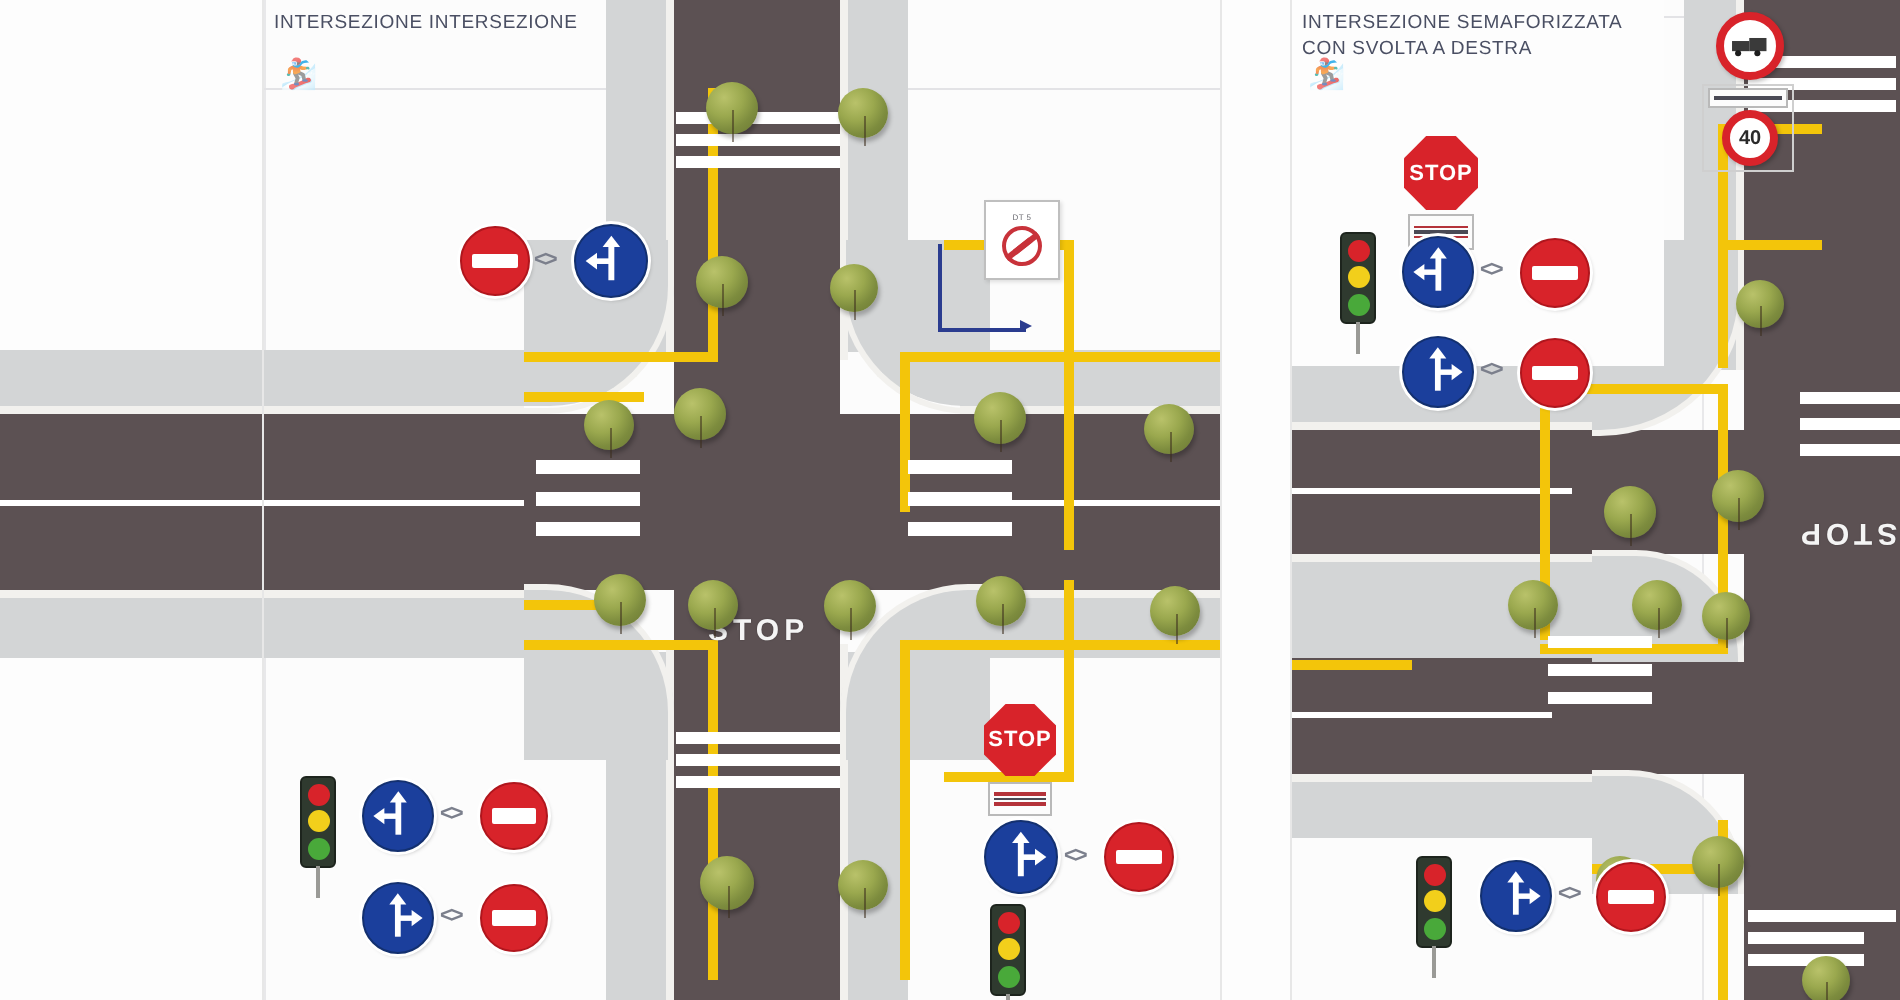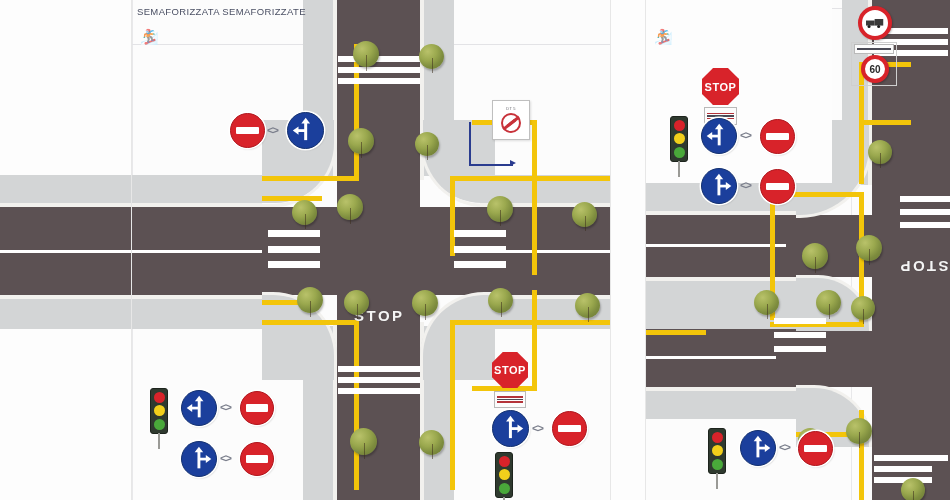--- a/index.html
+++ b/index.html
@@ -281,21 +281,21 @@
     <div class="tree" style="left:440px;top:202px;width:25px;height:25px;"></div>
     <div class="tree" style="left:165px;top:287px;width:26px;height:26px;"></div>
     <div class="tree" style="left:212px;top:290px;width:25px;height:25px;"></div>
     <div class="tree" style="left:280px;top:290px;width:26px;height:26px;"></div>
     <div class="tree" style="left:356px;top:288px;width:25px;height:25px;"></div>
     <div class="tree" style="left:443px;top:293px;width:25px;height:25px;"></div>
     <div class="tree" style="left:218px;top:428px;width:27px;height:27px;"></div>
     <div class="tree" style="left:287px;top:430px;width:25px;height:25px;"></div>
 
     <div class="title" style="left:5px;top:6px;">
-      <span>SEMAFORIZZATA SEMAFORIZZATE</span>
+      <span>INTERSEZIONE INTERSEZIONE</span>
     </div>
     <div class="bikeglyph" style="left:8px;top:28px;">🏂</div>
 
     <div class="sign s-noentry" style="left:98px;top:113px;width:35px;height:35px;">
         <i></i>
       </div>
     <div class="dblarrow" style="left:135px;top:124px;">&lt;&gt;</div>
     <div class="sign s-blue" style="left:155px;top:112px;width:37px;height:37px;">
       <svg viewBox="0 0 40 40" aria-hidden="true">
         <g fill="#ffffff">
@@ -459,20 +459,24 @@
     <div class="tree" style="left:222px;top:140px;width:24px;height:24px;"></div>
     <div class="tree" style="left:210px;top:235px;width:26px;height:26px;"></div>
     <div class="tree" style="left:156px;top:243px;width:26px;height:26px;"></div>
     <div class="tree" style="left:108px;top:290px;width:25px;height:25px;"></div>
     <div class="tree" style="left:170px;top:290px;width:25px;height:25px;"></div>
     <div class="tree" style="left:205px;top:296px;width:24px;height:24px;"></div>
     <div class="tree" style="left:200px;top:418px;width:26px;height:26px;"></div>
     <div class="tree" style="left:152px;top:428px;width:24px;height:24px;"></div>
     <div class="tree" style="left:255px;top:478px;width:24px;height:24px;"></div>
 
+    <div class="title" style="left:5px;top:6px;">
+      <span>INTERSEZIONE SEMAFORIZZATA</span>
+      <span class="l2">CON SVOLTA A DESTRA</span>
+    </div>
     <div class="bikeglyph" style="left:8px;top:28px;">🏂</div>
 
     <div class="s-stop" style="position:absolute;left:56px;top:68px;width:37px;height:37px;">
       <span>STOP</span>
     </div>
     <div class="subpanel" style="left:58px;top:107px;width:33px;height:18px;">
       <i></i>
       <i class="d"></i>
       <i></i>
     </div>
@@ -538,19 +542,19 @@
         <rect x="2" y="8" width="17" height="10" fill="#3a3a3a"></rect>
         <rect x="19" y="5" width="17" height="13" fill="#3a3a3a"></rect>
         <circle cx="8" cy="20" r="3" fill="#1c1c1c"></circle>
         <circle cx="27" cy="20" r="3" fill="#1c1c1c"></circle>
       </svg>
     </div>
     <div class="subpanel" style="left:208px;top:44px;width:40px;height:10px;">
       <i class="d"></i>
     </div>
     <div class="s-speed" style="position:absolute;left:215px;top:55px;width:28px;height:28px;">
-      <span>60</span>
+      <span>40</span>
     </div>
     <div class="abs" style="left:205px;top:42px;width:46px;height:44px;border:1px solid #cfcfcf;"></div>
   </div>
 
   <div class="abs asphalt" style="left:932px;top:466px;width:18px;height:34px;"></div>
 </div>
 
 </body></html>

